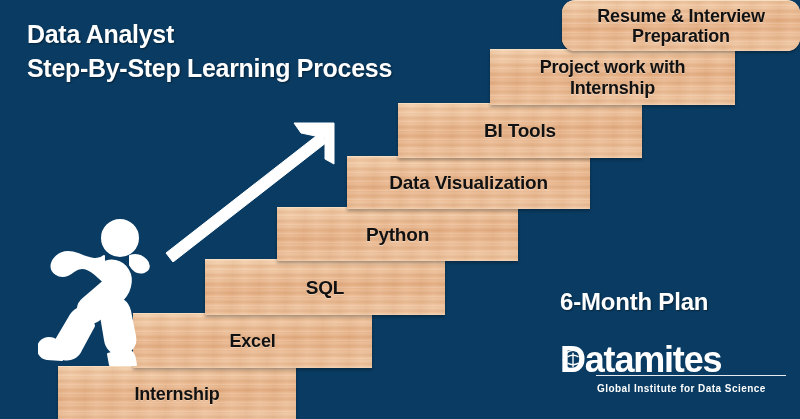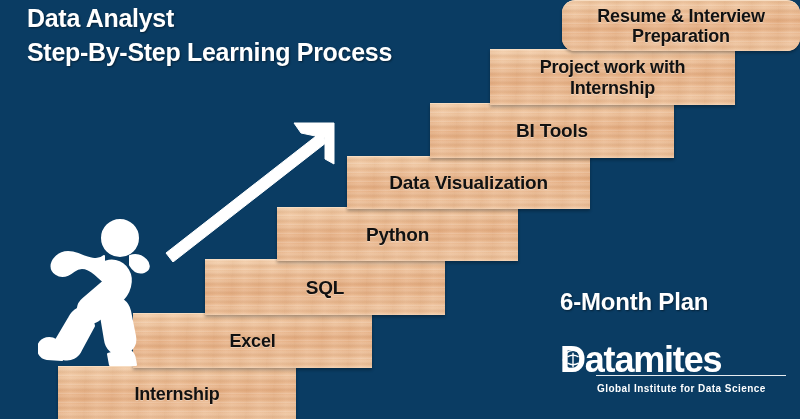--- a/index.html
+++ b/index.html
@@ -62,34 +62,34 @@
 
   #step-3 { left: 205px; top: 259px; width: 240px; height: 56px; }
   #step-3 .step-label { font-size: 19px; }
 
   #step-4 { left: 277px; top: 207px; width: 241px; height: 54px; }
   #step-4 .step-label { font-size: 19px; }
 
   #step-5 { left: 347px; top: 156px; width: 243px; height: 53px; }
   #step-5 .step-label { font-size: 19px; }
 
-  #step-6 { left: 430px; top: 103px; width: 244px; height: 55px; }
+  #step-6 { left: 398px; top: 103px; width: 244px; height: 55px; }
   #step-6 .step-label { font-size: 19px; }
 
   #step-7 { left: 490px; top: 49px;  width: 245px; height: 56px; justify-content: center; }
   #step-7 .step-label { font-size: 18px; }
 
   #step-8 { left: 562px; top: 0px;   width: 238px; height: 51px; border-radius: 13px; }
   #step-8 .step-label { font-size: 18px; }
 
   
   #title-block {
     position: absolute;
     left: 27px;
-    top: 2px;
+    top: 18px;
     width: 470px;
   }
   .title-line {
     color: #ffffff;
     font-weight: bold;
     font-size: 25px;
     line-height: 1.35;
     letter-spacing: -0.3px;
     text-shadow: 1px 1px 2px rgba(0,0,0,0.45);
     white-space: nowrap;

